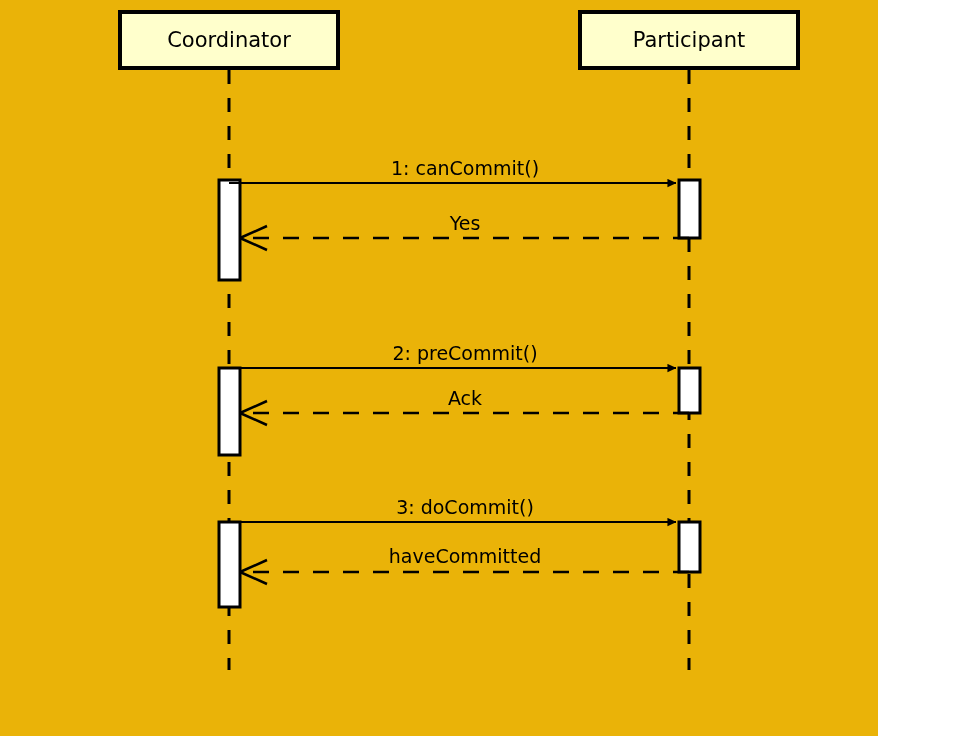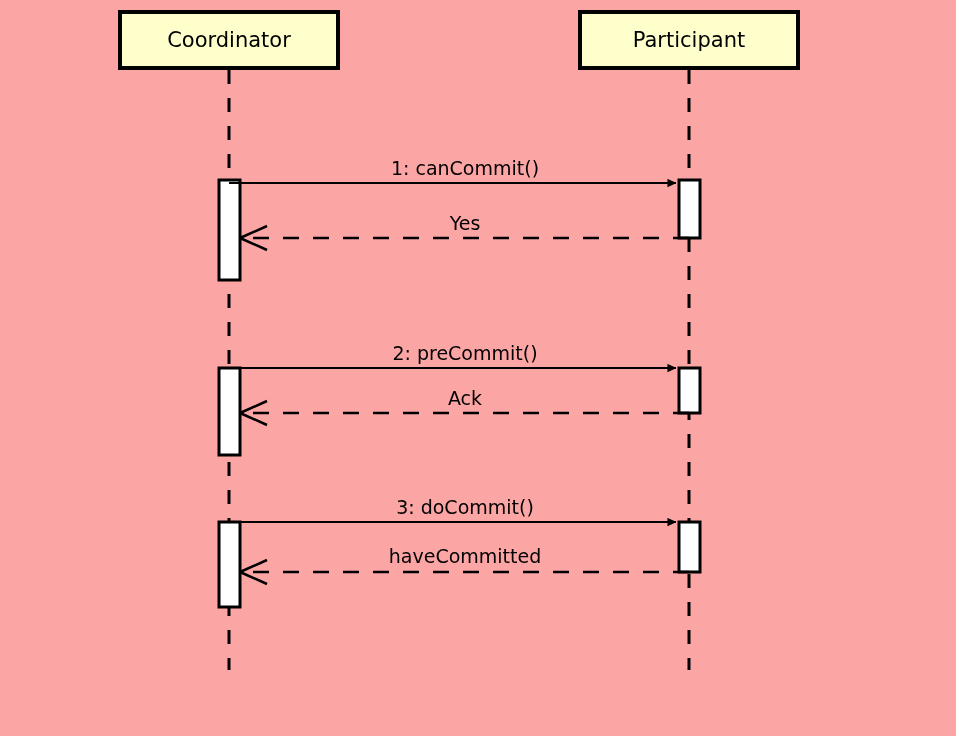--- a/index.html
+++ b/index.html
@@ -9,23 +9,23 @@
     background: #ffffff;
   }
   body {
     width: 956px;
     height: 736px;
     font-family: "DejaVu Sans", "Liberation Sans", sans-serif;
     overflow: hidden;
   }
   #diagram-root {
     position: relative;
-    width: 956px;
+    width: 878px;
     height: 736px;
-    background: #fca5a5;
+    background: #eab308;
   }
   #diagram-svg {
     position: absolute;
     left: 0;
     top: 0;
     width: 956px;
     height: 736px;
     display: block;
   }
   .lifeline-head-label {

